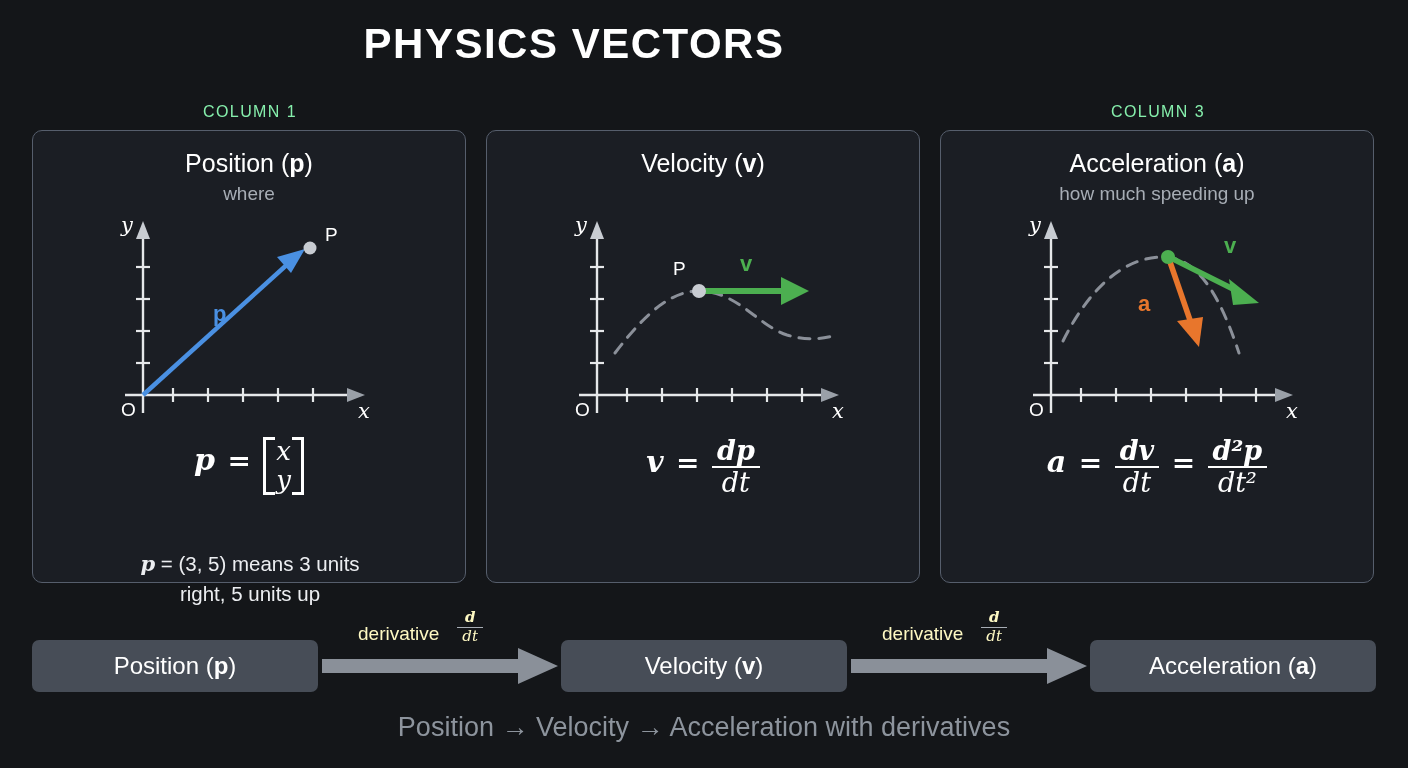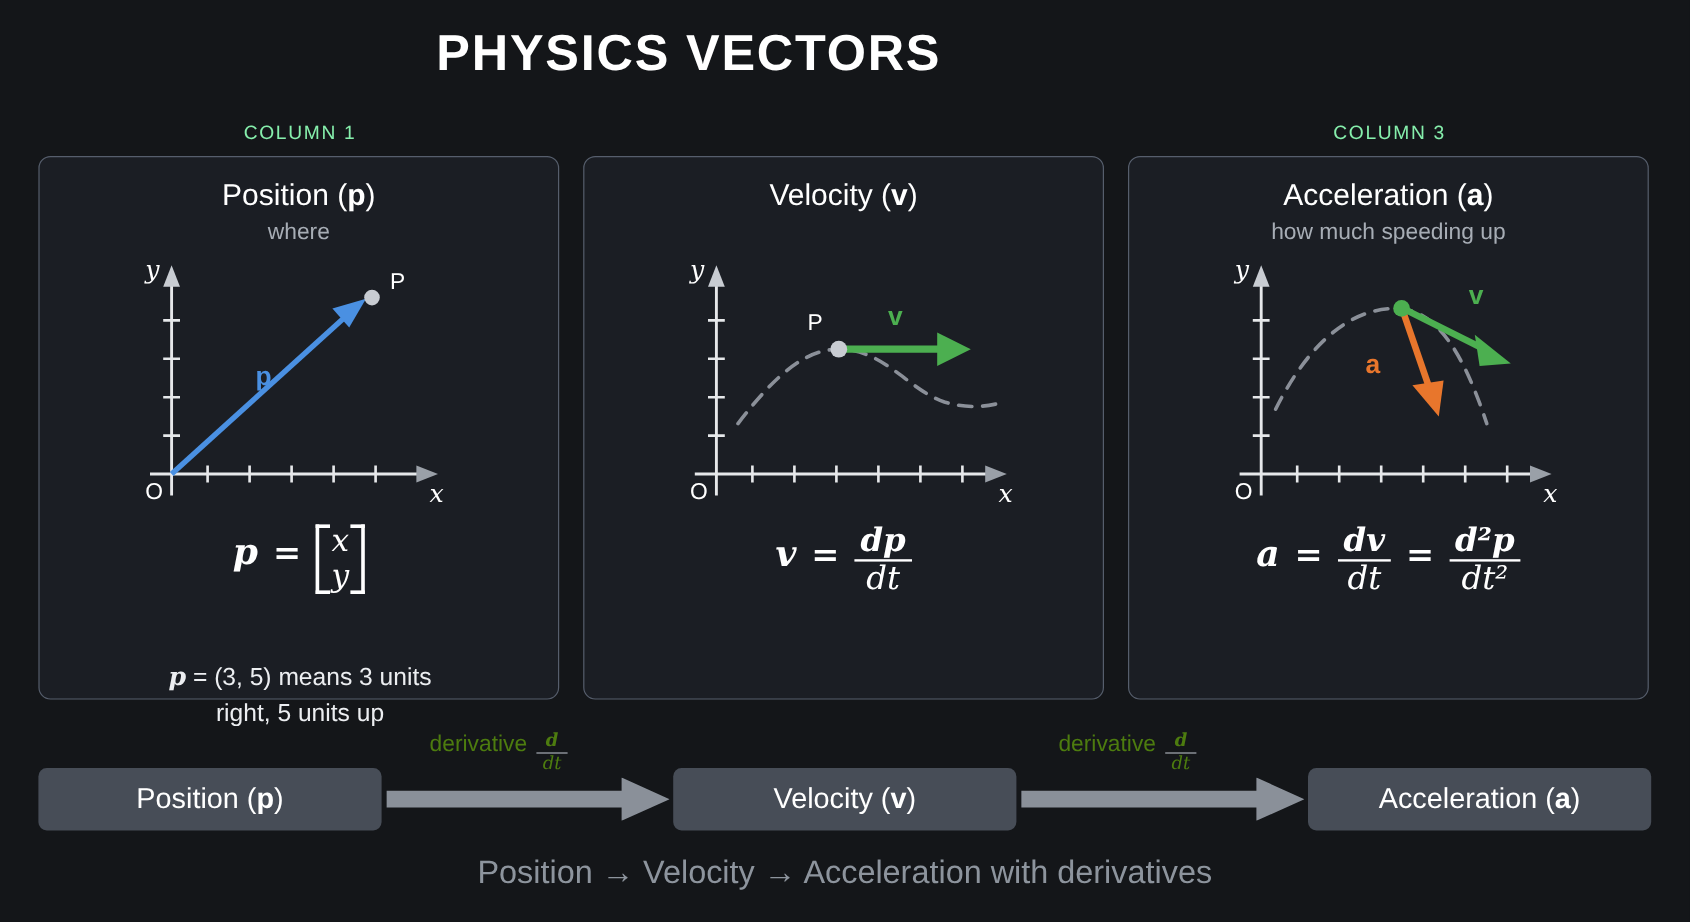--- a/index.html
+++ b/index.html
@@ -181,25 +181,25 @@
     top: 648px;
     height: 36px;
   }
   .chain-arrow.a1 { left: 322px; width: 236px; }
   .chain-arrow.a2 { left: 851px; width: 236px; }
 
   .deriv-label {
     position: absolute;
     top: 610px;
     font-size: 19px;
-    color: #4d7c0f;
+    color: #fef9c3;
     white-space: nowrap;
     display: flex;
-    align-items: flex-start;
-    gap: 8px;
+    align-items: flex-end;
+    gap: 18px;
   }
   .deriv-label.d1 { left: 358px; }
   .deriv-label.d2 { left: 882px; }
   .deriv-label .frac .num { border-bottom: 1.6px solid #a7adb5; font-size: 15px; }
   .deriv-label .frac .den { font-size: 15px; }
 
   .footer {
     position: absolute;
     top: 712px;
     left: 0;

